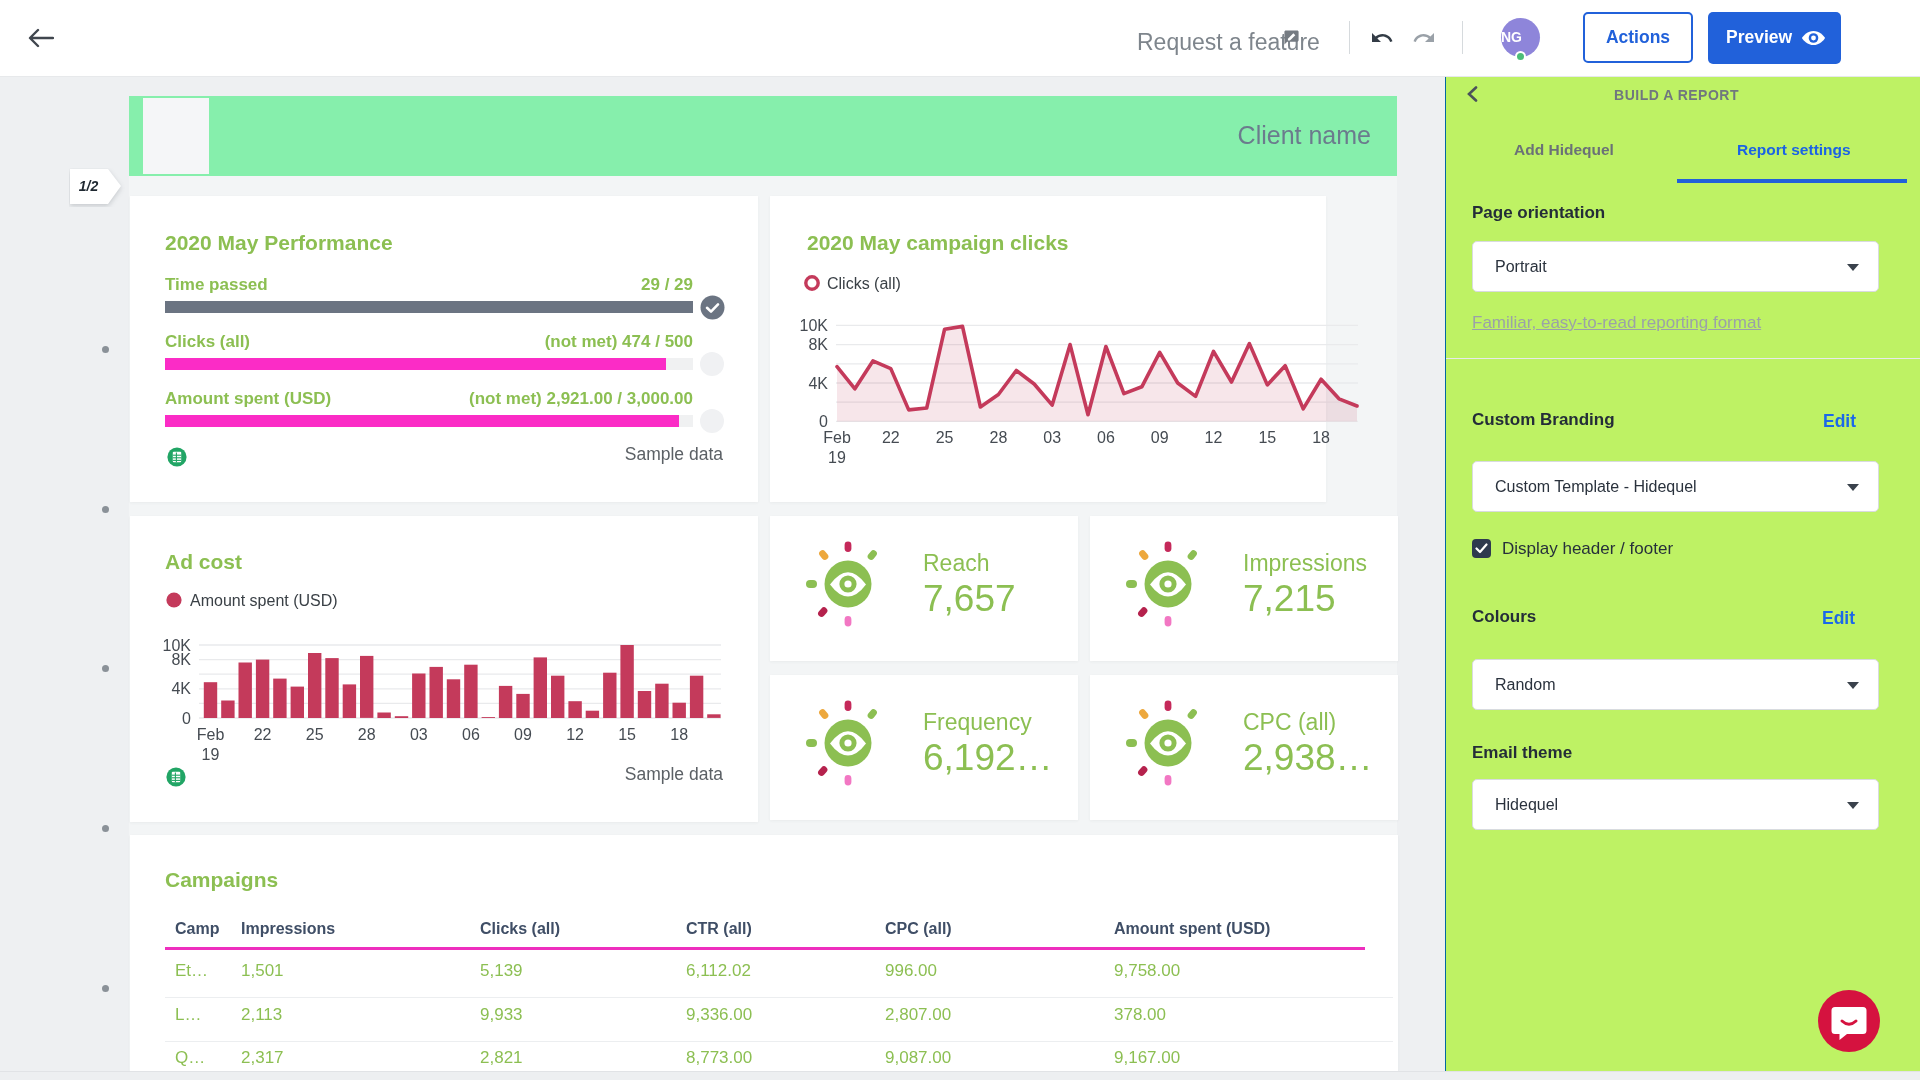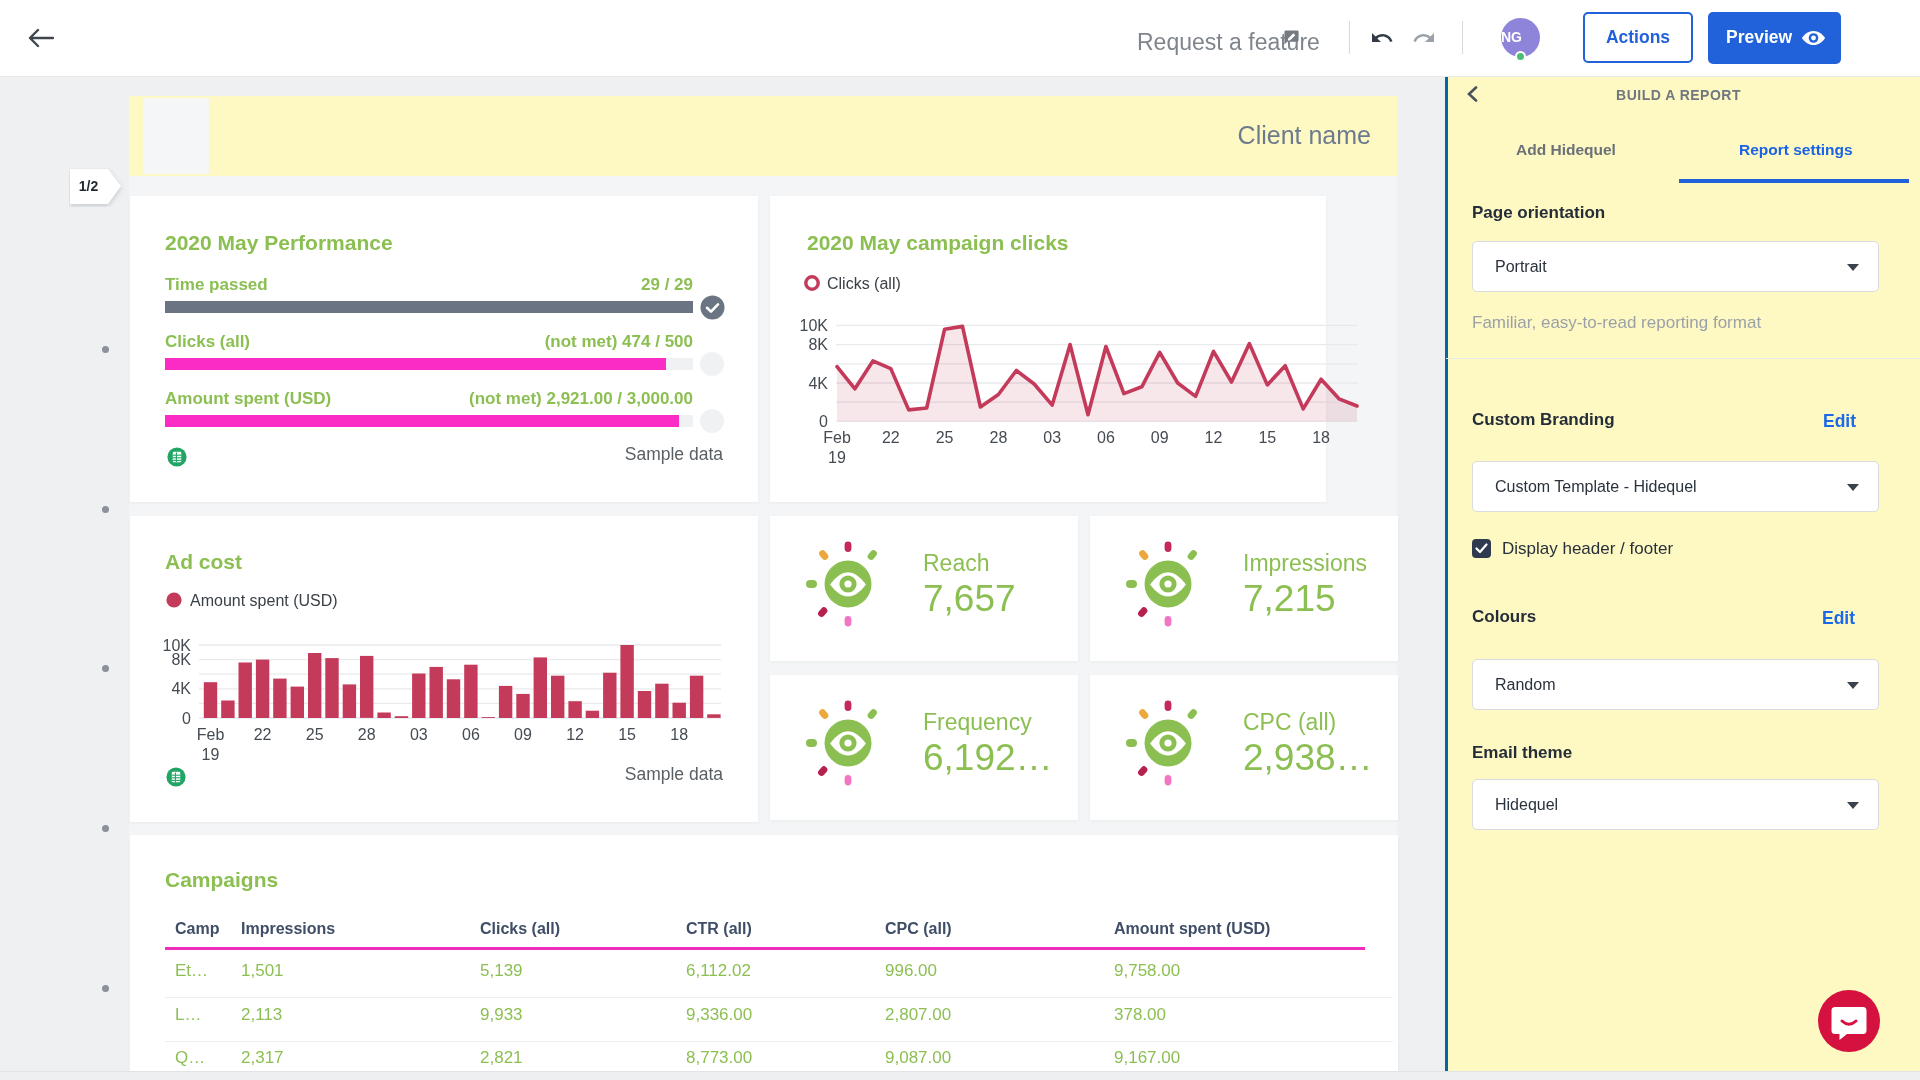--- a/index.html
+++ b/index.html
@@ -9,49 +9,49 @@
 .crumb { left:80px; top:28px; font-size:16.5px; font-weight:700; color:#3a4047; }
 .crumb .sep { color:#9aa1a8; font-weight:400; padding:0 14px; }
 .reqfeat { left:1137px; top:29px; font-size:23px; color:#7e858c; }
 .vdiv { top:21px; width:1px; height:33px; background:#d6dadd; }
 .avatar { left:1501px; top:17.5px; width:39px; height:39px; border-radius:50%; background:#8e85da; color:#fff; font-size:14px; font-weight:700; line-height:39px; }
 .avdot { left:1515px; top:51px; width:11px; height:11px; border-radius:50%; background:#4cbd79; border:2px solid #fff; }
 .btn-act { left:1583px; top:12px; width:110px; height:51px; border:2px solid #2161da; border-radius:5px; color:#2161da; font-size:17.5px; font-weight:700; text-align:center; line-height:47px; background:#fff; }
 .btn-prev { left:1708px; top:12px; width:133px; height:52px; background:#2161da; border-radius:5px; color:#fff; font-size:17.5px; font-weight:700; }
 .btn-prev span { position:absolute; left:18px; top:15px; }
 .canvas { left:0; top:77px; width:1445px; height:994px; background:#eef0f2; }
-.page-head { left:129px; top:19px; width:1268px; height:80px; background:#fef9c3; }
+.page-head { left:129px; top:19px; width:1268px; height:80px; background:#86efac; }
 .logo-ph { left:14px; top:2px; width:66px; height:76px; background:#f5f6f8; }
 .clientname { right:26px; top:25px; font-size:25px; color:#6b7b8d; }
 .card { background:#fff; box-shadow:0 1px 3px rgba(40,50,60,0.05); }
 .wtitle { font:700 21px "Liberation Sans",sans-serif; fill:#8cbf52; }
 .wtitle2 { font-size:21px; font-weight:700; color:#8cbf52; }
 .leg { font:16px "Liberation Sans",sans-serif; fill:#3a4046; }
 .ax { font:16px "Liberation Sans",sans-serif; fill:#454b52; }
 .sample { font:17.5px "Liberation Sans",sans-serif; fill:#5b6065; }
 .sampled { font-size:17.5px; color:#5b6065; }
 .plab { font-size:17px; font-weight:700; color:#8cbf52; }
 .ptrack { width:528px; height:12px; background:#f0f1f2; }
 .pfill { height:12px; }
 .knob { width:24px; height:24px; border-radius:50%; background:#f0f1f3; }
 .statlab { font-size:23px; color:#8cbf52; }
 .statnum { font-size:37px; color:#8cbf52; }
 .th { font-size:16px; font-weight:700; color:#3f4e66; }
 .td { font-size:17px; color:#8cbf52; }
 .flag { left:69px; top:168px; width:56px; height:39px; z-index:3; }
-.flagtxt { position:absolute; left:0; top:0; width:39px; text-align:center; line-height:36px; font-size:14px; font-weight:700; color:#1f2831; }
+.flagtxt { position:absolute; left:0; top:0; width:39px; text-align:center; line-height:36px; font-size:14px; font-weight:700; color:#1f2831;font-style:italic; }
 .dot { width:7px; height:7px; border-radius:50%; background:#8a9198; }
-.panel { left:1445px; top:77px; width:475px; height:994px; background:#fef9c3; border-left:3px solid #0369a1; }
+.panel { left:1445px; top:77px; width:475px; height:994px; background:#bef264; border-left:1px solid #0369a1; }
 .ptitle { left:0; top:0; width:461px; text-align:center; padding-top:10px; font-size:14px; font-weight:700; letter-spacing:0.5px; color:#70777e; }
 .tab { font-size:15.5px; font-weight:700; }
 .tabline { left:231px; top:102px; width:230px; height:3.5px; background:#2161da; }
 .sechead { font-size:17px; font-weight:700; color:#242d38; }
 .edit { font-size:17.5px; font-weight:700; color:#1b68e9; }
 .sel { width:407px; height:51px; background:#fff; border:1px solid #d8dbdf; border-radius:5px; font-size:16px; color:#2a323d; line-height:49px; padding-left:22px; }
-.helper { font-size:17px; color:#9ba1a8; }
+.helper { font-size:17px; color:#9ba1a8;text-decoration:underline; }
 .cb { left:1472px; top:539px; width:19px; height:19px; border-radius:4px; background:#2e3a4e; }
 .footer { left:0; top:1071px; width:1920px; height:9px; background:#edeff1; border-top:1px solid #e1e3e6; }
 </style></head>
 <body>
 
 <div class="abs canvas">
   <div class="abs" style="left:129px;top:19px;width:1268px;height:975px;background:#f3f5f6"></div>
   <div class="abs page-head">
     <div class="abs logo-ph"></div>
     <div class="abs clientname">Client name</div>

